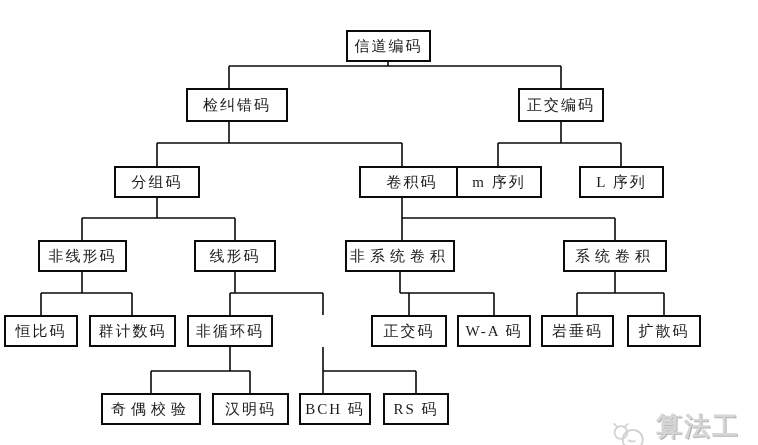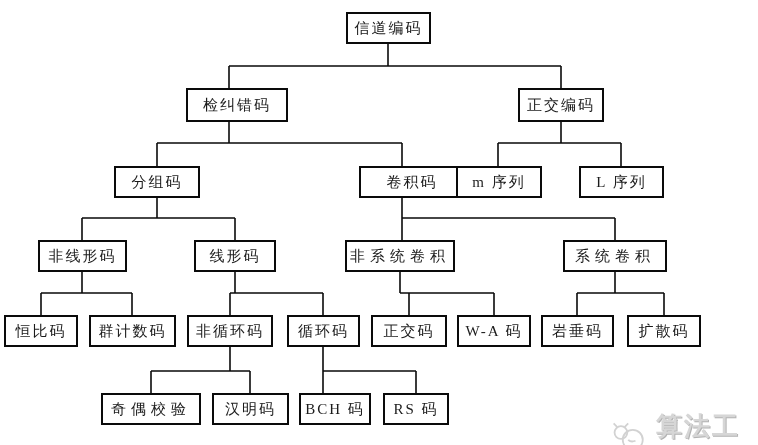--- a/index.html
+++ b/index.html
@@ -32,21 +32,21 @@
   }
   .node.wide { letter-spacing: 5px; }
   
   .r1 { top: 12px;  height: 32px; }
   .r2 { top: 88px;  height: 34px; }
   .r3 { top: 166px; height: 32px; }
   .r4 { top: 240px; height: 32px; }
   .r5 { top: 315px; height: 32px; }
   .r6 { top: 393px; height: 32px; }
   
-  .n-channel         { left: 346px; width: 85px; }
+  .n-channel         { left: 346px; width: 85px; margin-top: 18px; }
   .n-errdet          { left: 186px; width: 102px; }
   .n-orthcoding      { left: 518px; width: 86px; }
   .n-block           { left: 114px; width: 86px; }
   .n-conv            { left: 359px; width: 106px; }
   .n-mseq            { left: 456px; width: 86px; }
   .n-lseq            { left: 579px; width: 85px; }
   .n-nonlinear       { left: 38px;  width: 89px; }
   .n-linear          { left: 194px; width: 82px; }
   .n-nonsysconv      { left: 345px; width: 110px; }
   .n-sysconv         { left: 563px; width: 104px; }
@@ -109,21 +109,20 @@
   <div class="node r3 n-lseq">L 序列</div>
 
   <div class="node r4 n-nonlinear">非线形码</div>
   <div class="node r4 n-linear">线形码</div>
   <div class="node r4 wide n-nonsysconv">非系统卷积</div>
   <div class="node r4 wide n-sysconv">系统卷积</div>
 
   <div class="node r5 n-constratio">恒比码</div>
   <div class="node r5 n-groupcount">群计数码</div>
   <div class="node r5 n-noncyclic">非循环码</div>
-  <div class="node r5 n-cyclic">循环码</div>
   <div class="node r5 n-orthcode">正交码</div>
   <div class="node r5 n-wacode">W-A 码</div>
   <div class="node r5 n-iwadare">岩垂码</div>
   <div class="node r5 n-diffusion">扩散码</div>
 
   <div class="node r6 wide n-parity">奇偶校验</div>
   <div class="node r6 n-hamming">汉明码</div>
   <div class="node r6 n-bch">BCH 码</div>
   <div class="node r6 n-rs">RS 码</div>
 

